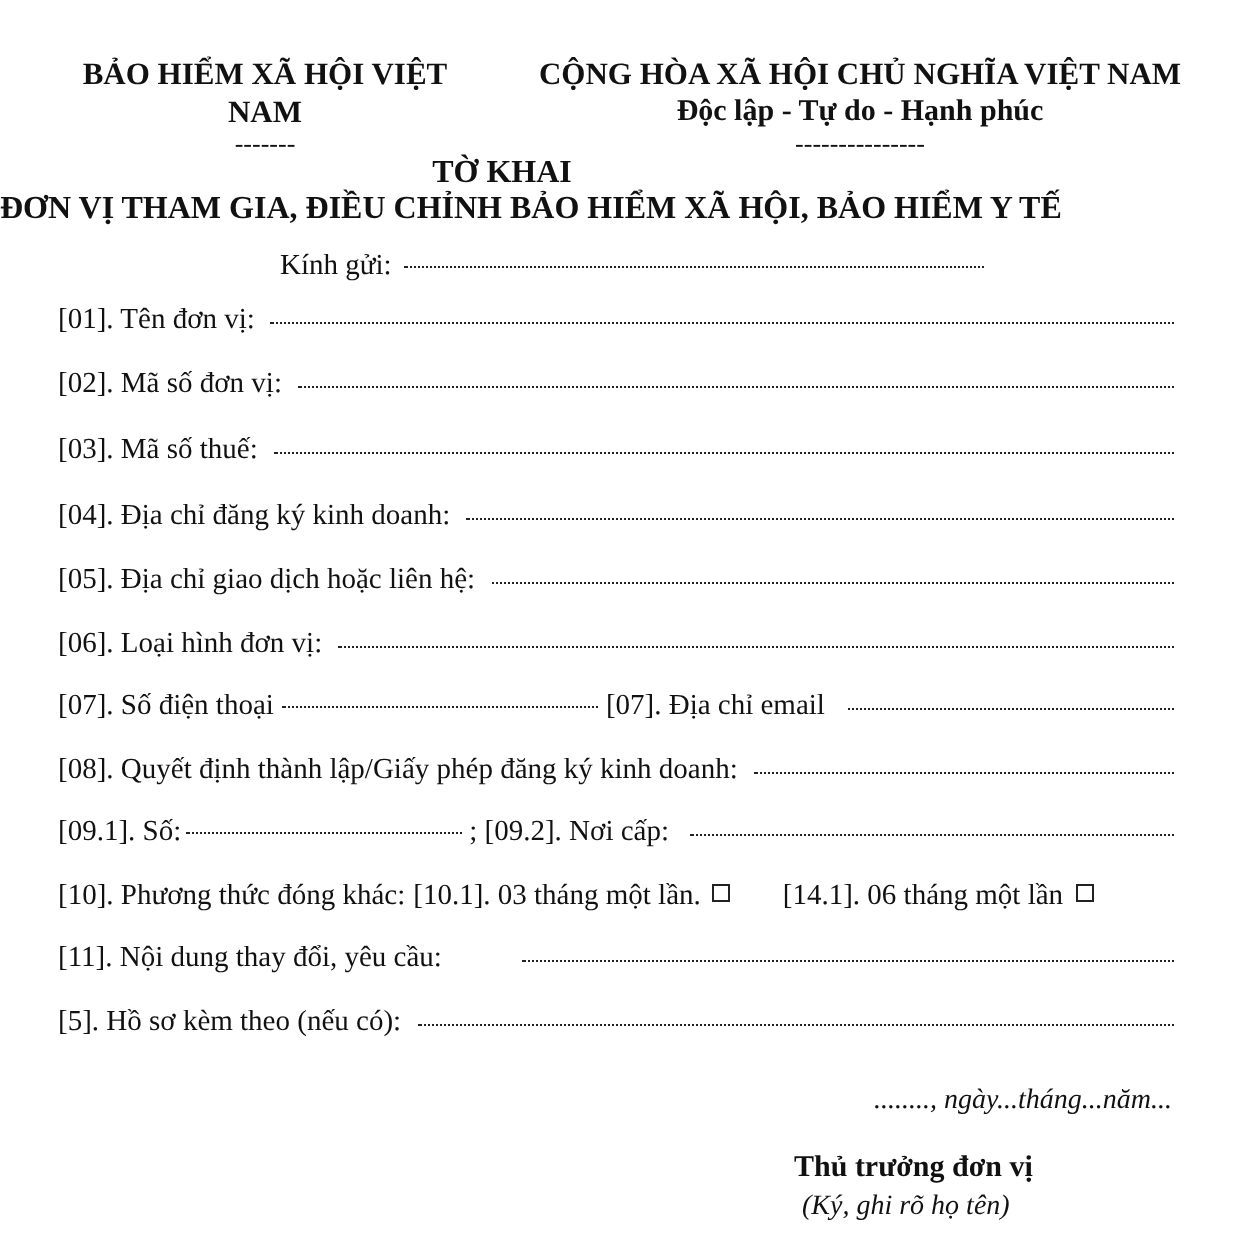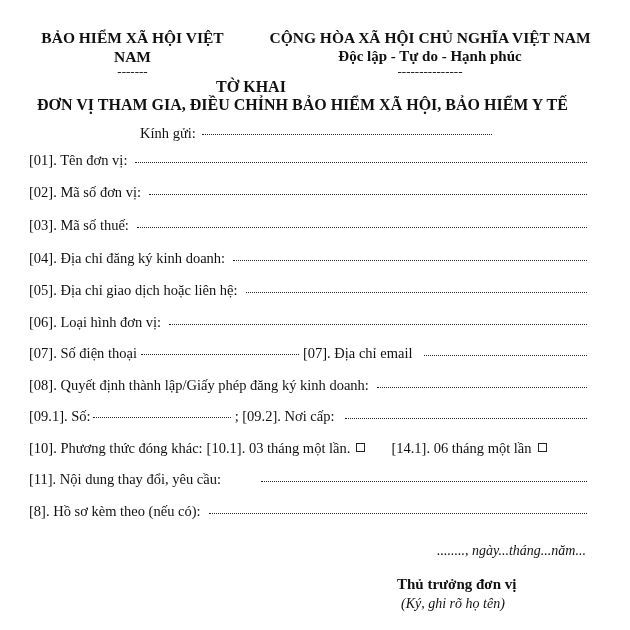--- a/index.html
+++ b/index.html
@@ -38,21 +38,21 @@
   <div style="font-weight:normal; font-size:13px; line-height:12px;">-------</div>
 </div>
 
 <div class="abs hdr" style="left:255px; top:8px; width:350px;">
   <div>CỘNG HÒA XÃ HỘI CHỦ NGHĨA VIỆT NAM</div>
   <div style="font-size:15px;">Độc lập - Tự do - Hạnh phúc</div>
   <div style="font-weight:normal; font-size:13px; line-height:12px;">---------------</div>
 </div>
 
 <div class="abs title" style="top:78px;">TỜ KHAI</div>
-<div class="abs title" style="top:96px;padding-left:37px;">ĐƠN VỊ THAM GIA, ĐIỀU CHỈNH BẢO HIỂM XÃ HỘI, BẢO HIỂM Y TẾ</div>
+<div class="abs title" style="top:96px;">ĐƠN VỊ THAM GIA, ĐIỀU CHỈNH BẢO HIỂM XÃ HỘI, BẢO HIỂM Y TẾ</div>
 
 <div class="abs" style="left:140px; top:125px; font-size:14.5px; display:flex; align-items:baseline; width:352px;">
   <span>Kính gửi:</span>
   <span class="dots-fixed" style="flex:1; margin-left:6px;"></span>
 </div>
 
 <div class="abs row" style="top:152px;">
   <span class="lbl">[01]. Tên đơn vị:</span>
   <span class="dots"></span>
 </div>
@@ -108,19 +108,19 @@
   <span class="mid" style="margin-left:26px;">[14.1]. 06 tháng một lần</span>
   <span class="checkbox"></span>
 </div>
 
 <div class="abs row" style="top:471px;gap:32px;">
   <span class="lbl">[11]. Nội dung thay đổi, yêu cầu:</span>
   <span class="dots"></span>
 </div>
 
 <div class="abs row" style="top:503px;">
-  <span class="lbl">[8]. Hồ sơ kèm theo (nếu có):</span>
+  <span class="lbl">[5]. Hồ sơ kèm theo (nếu có):</span>
   <span class="dots"></span>
 </div>
 
 <div class="abs italic" style="left:437px; top:543px; font-size:14px;">........, ngày...tháng...năm...</div>
 <div class="abs bold" style="left:397px; top:576px; font-size:15px;">Thủ trưởng đơn vị</div>
 <div class="abs italic" style="left:401px; top:596px; font-size:14px;">(Ký, ghi rõ họ tên)</div>
 
 </body></html>

